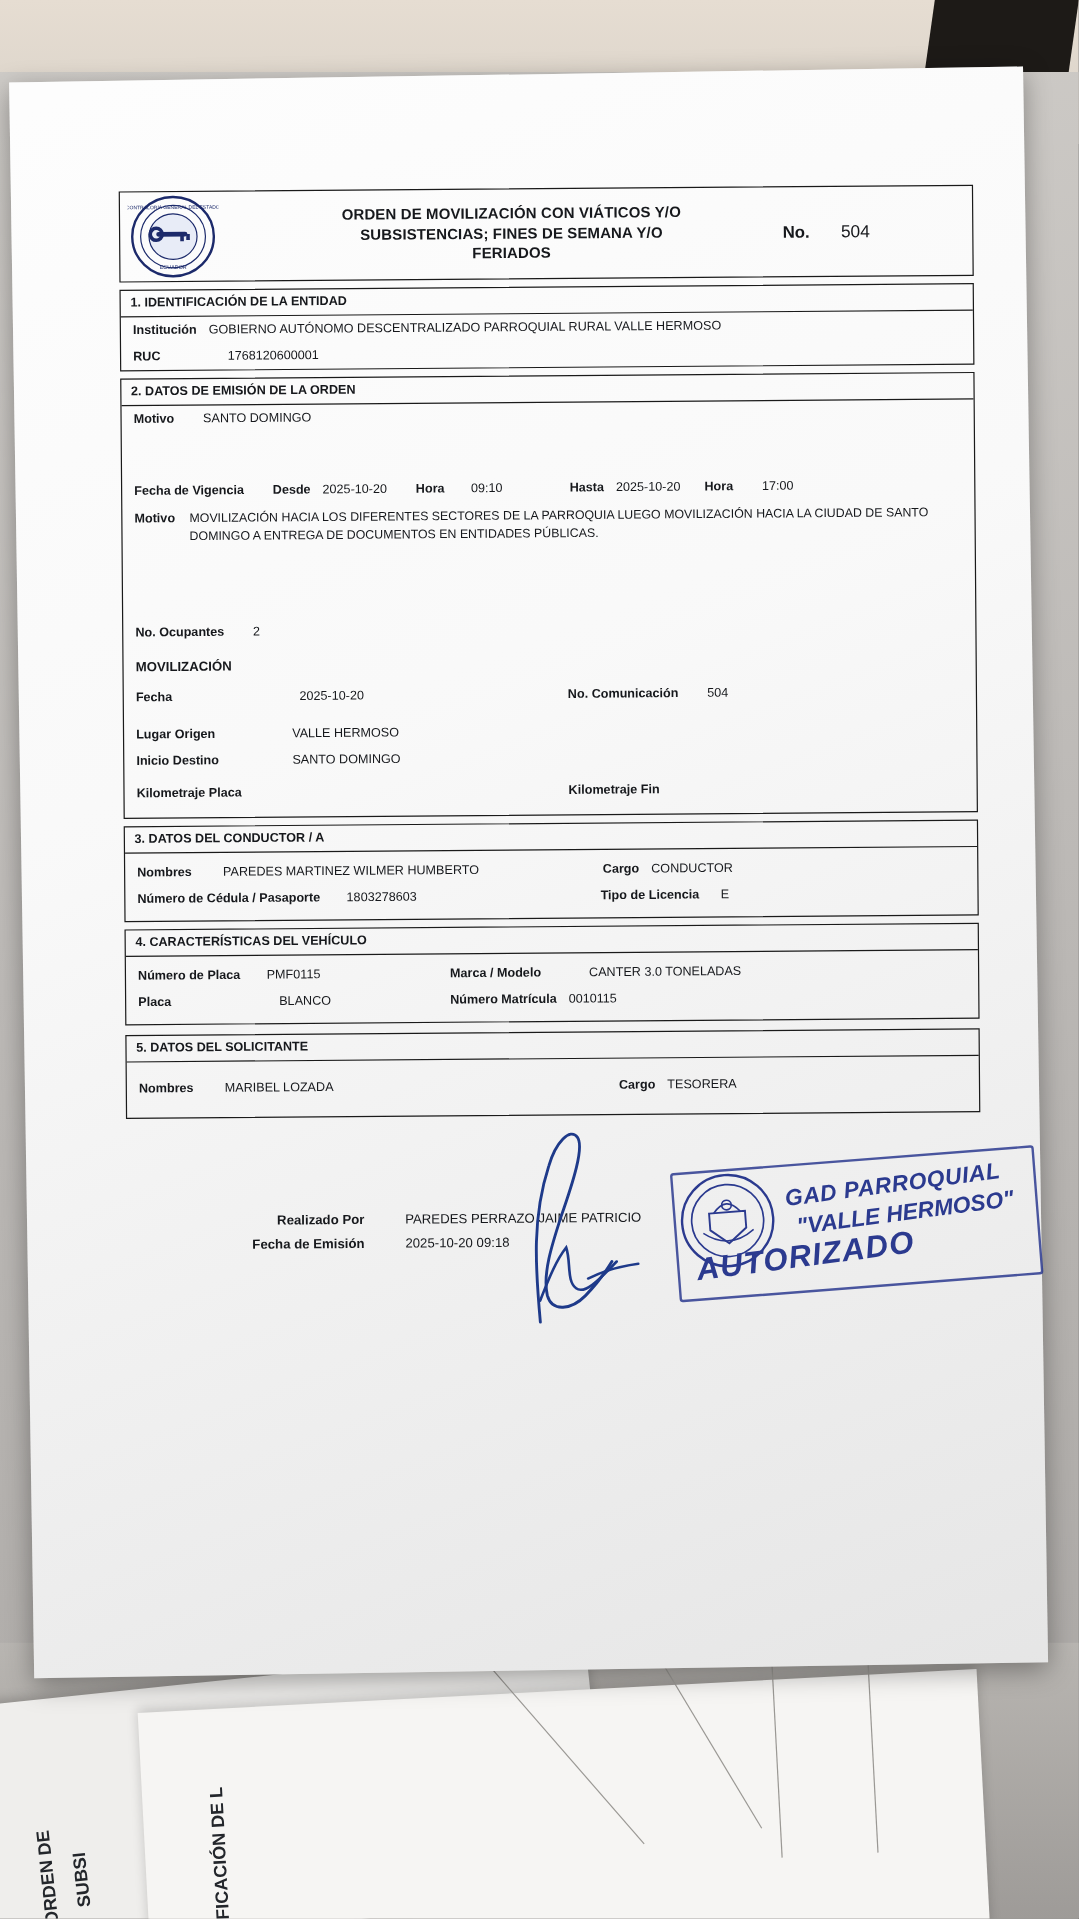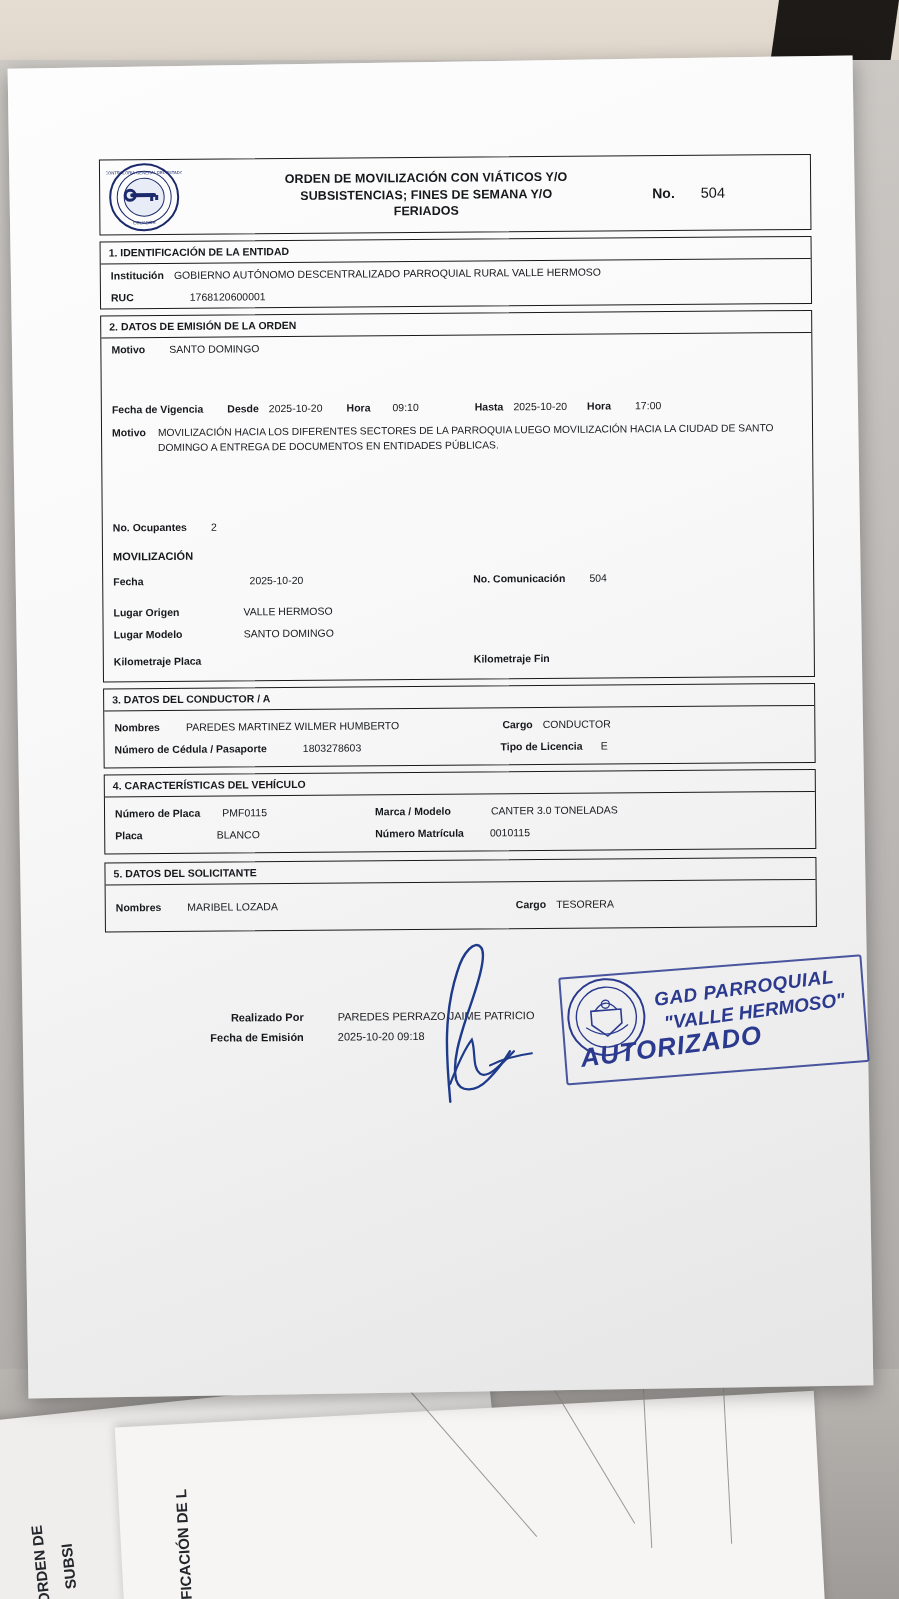--- a/index.html
+++ b/index.html
@@ -371,21 +371,21 @@
           <span class="col-b">
             <span class="lbl">No. Comunicación</span>
             <span class="val" style="margin-left:14px;">504</span>
           </span>
         </div>
         <div class="row" style="padding-top:14px;">
           <span class="lbl" style="width:120px;">Lugar Origen</span>
           <span class="val">VALLE HERMOSO</span>
         </div>
         <div class="row">
-          <span class="lbl" style="width:120px;">Lugar Modelo</span>
+          <span class="lbl" style="width:120px;">Inicio Destino</span>
           <span class="val">SANTO DOMINGO</span>
         </div>
         <div class="two-col" style="padding-top:10px; padding-bottom:14px;">
           <span class="col-a">
             <span class="lbl">Kilometraje Placa</span>
             <span class="val"></span>
           </span>
           <span class="col-b">
             <span class="lbl">Kilometraje Fin</span>
             <span class="val"></span>
@@ -401,21 +401,21 @@
             <span class="val" style="margin-left:14px;">PAREDES MARTINEZ WILMER HUMBERTO</span>
           </span>
           <span class="col-b" style="margin-left:28px;">
             <span class="lbl">Cargo</span>
             <span class="val">CONDUCTOR</span>
           </span>
         </div>
         <div class="two-col" style="padding-bottom:12px;">
           <span class="col-a">
             <span class="lbl">Número de Cédula / Pasaporte</span>
-            <span class="val" style="margin-left:24px;text-align:center;">1803278603</span>
+            <span class="val" style="margin-left:10px;text-align:center;">1803278603</span>
           </span>
           <span class="col-b" style="margin-left:26px;">
             <span class="lbl">Tipo de Licencia</span>
             <span class="val" style="margin-left:8px;">E</span>
           </span>
         </div>
       </div>
 
       <div class="box" style="margin-top:6px;">
         <div class="section-title">4. CARACTERÍSTICAS DEL VEHÍCULO</div>
@@ -425,25 +425,25 @@
             <span class="val" style="margin-left:10px;">PMF0115</span>
           </span>
           <span class="col-b">
             <span class="lbl">Marca / Modelo</span>
             <span class="val" style="margin-left:30px;">CANTER 3.0 TONELADAS</span>
           </span>
         </div>
         <div class="two-col" style="padding-bottom:12px;">
           <span class="col-a" style="width:250px;">
             <span class="lbl">Placa</span>
-            <span class="val" style="margin-left:62px;">BLANCO</span>
+            <span class="val" style="margin-left:78px;">BLANCO</span>
           </span>
           <span class="col-b">
             <span class="lbl">Número Matrícula</span>
-            <span class="val" style="margin-left:16px;">0010115</span>
+            <span class="val" style="">0010115</span>
           </span>
         </div>
       </div>
 
       <div class="box" style="margin-top:8px;">
         <div class="section-title">5. DATOS DEL SOLICITANTE</div>
         <div class="two-col" style="padding-top:16px; padding-bottom:18px;">
           <span class="col-a" style="width:300px;">
             <span class="lbl">Nombres</span>
             <span class="val" style="margin-left:14px;">MARIBEL LOZADA</span>

